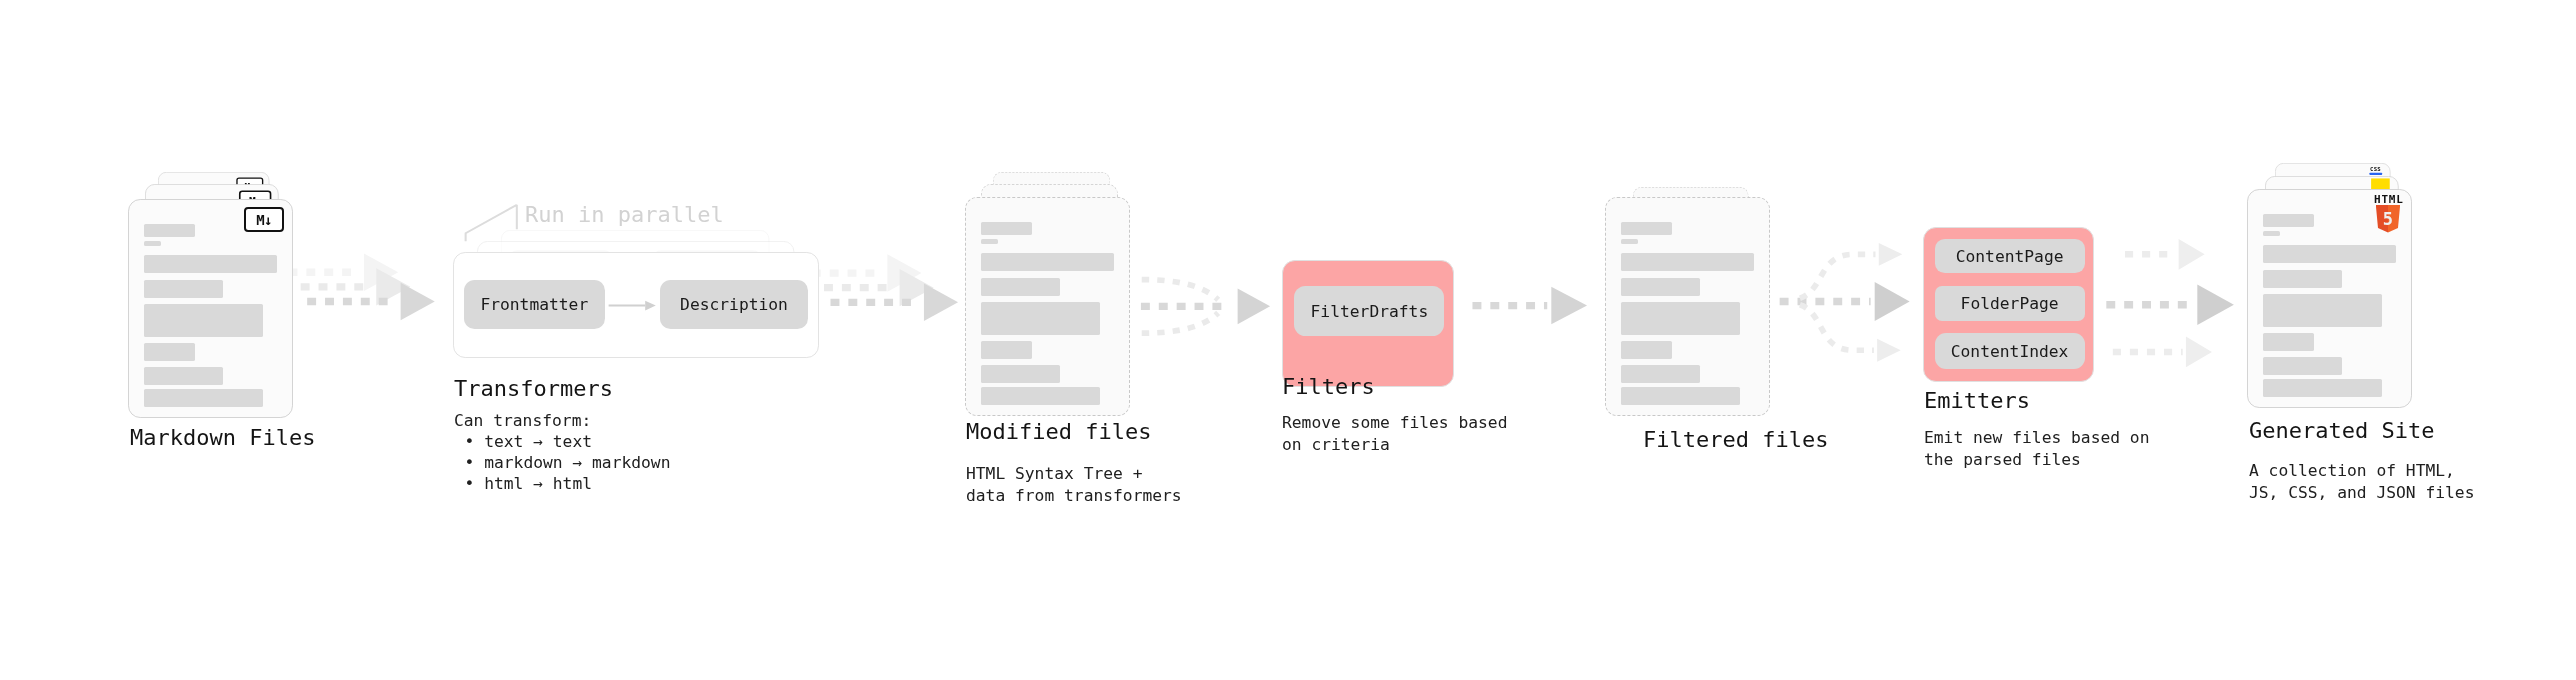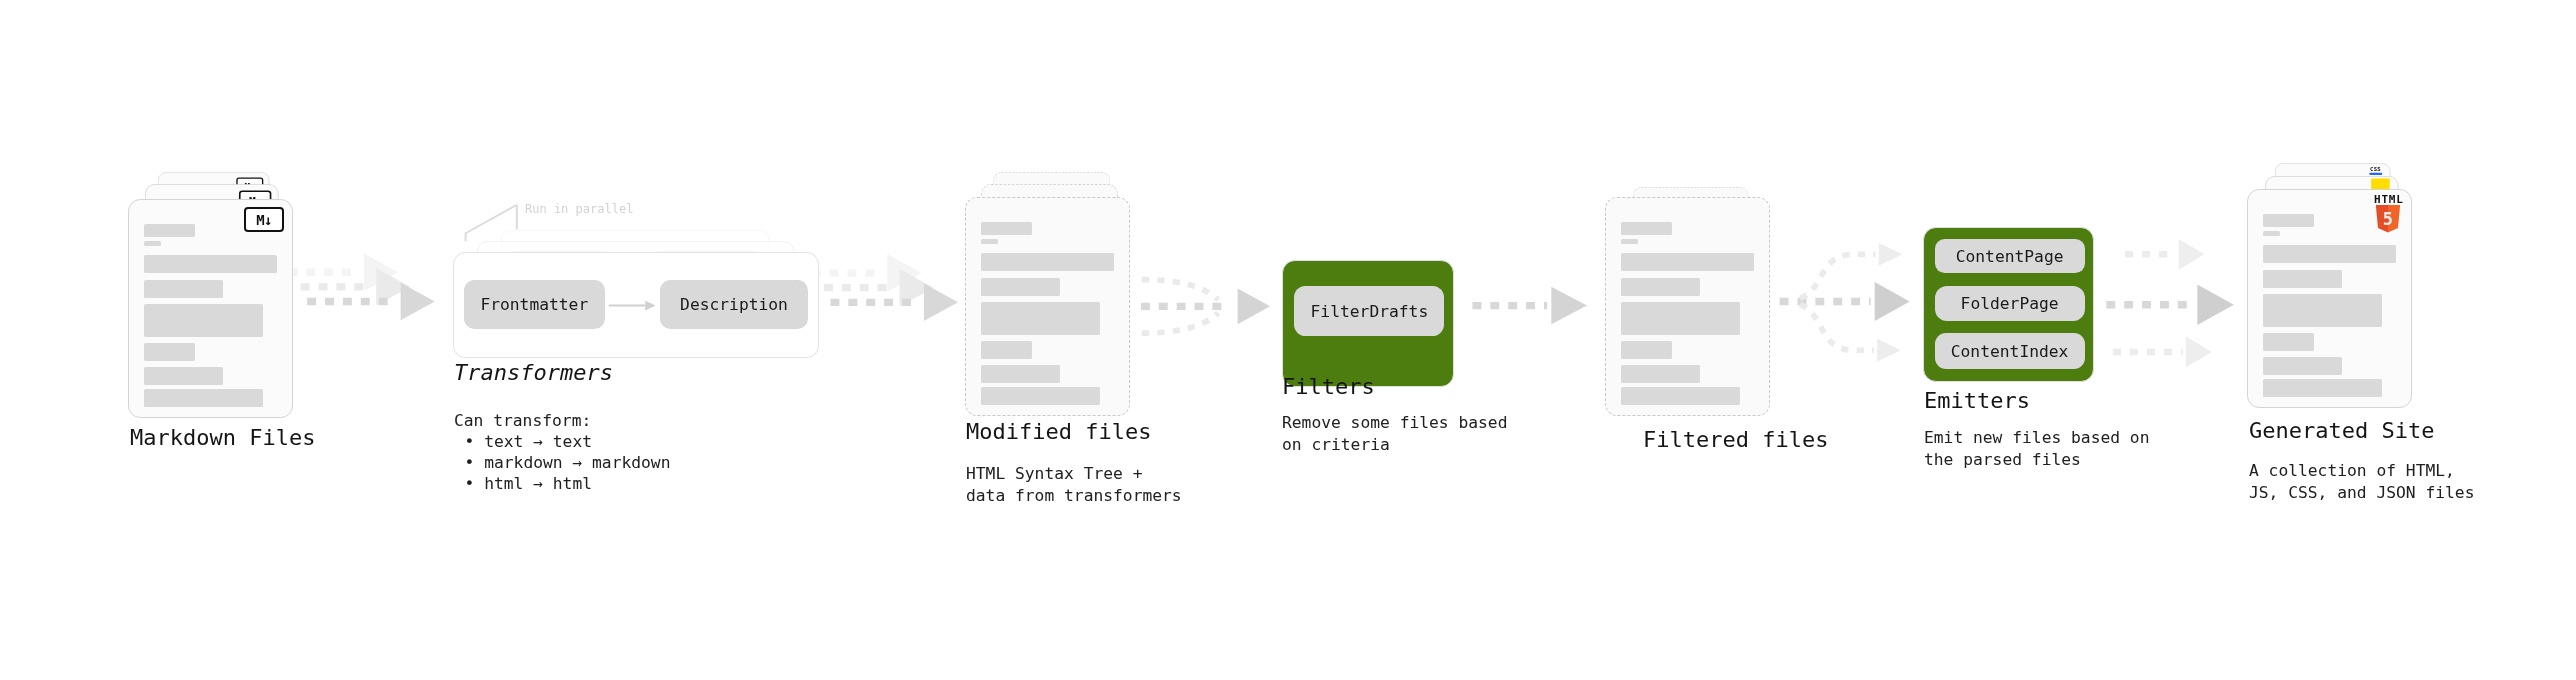--- a/index.html
+++ b/index.html
@@ -32,40 +32,40 @@
   .html5-badge .shield{width:24.4px;height:28px;margin:0.8px auto 0;
             background:linear-gradient(90deg,#e44d26 50%,#f16529 50%);
             clip-path:polygon(0 0,100% 0,91% 84%,50% 100%,9% 84%);
             color:#efefef;font-weight:bold;font-size:17px;display:flex;align-items:center;justify-content:center;}
   .js-badge{position:absolute;top:2.4px;right:9.8px;width:23px;height:23px;background:#ffdd00;}
   .css-badge{position:absolute;top:4.1px;right:11.4px;width:18px;text-align:center;}
   .css-badge .word{font-weight:bold;font-size:8.1px;color:#111;line-height:8.1px;letter-spacing:0.4px;}
   .css-badge .bar{height:3.3px;background:#2965f1;margin-top:0.8px;border-radius:0.8px;}
 
   
-  .outer-box{position:absolute;border:1.6px solid #e0e0e0;border-radius:13px;background:#4d7c0f;
+  .outer-box{position:absolute;border:1.6px solid #e0e0e0;border-radius:13px;background:#fca5a5;
              box-sizing:border-box;padding-left:32px;}
   .chip{position:absolute;background:#d9d9d9;border-radius:10.6px;color:#1a1a1a;font-size:16.3px;
         display:flex;align-items:center;justify-content:center;box-sizing:border-box;white-space:nowrap;}
 
   
   .tf-box{position:absolute;width:366px;height:106px;border:1.6px solid #e3e3e3;border-radius:12.2px;
           background:#fff;box-sizing:border-box;transform-origin:top left;}
   .tf-chip-left{left:9.8px;top:27px;width:141px;height:49px;}
   .tf-chip-right{left:206px;top:27px;width:148px;height:49px;}
   .tf-box .mini-arrow{position:absolute;left:153px;top:46px;}
   .tf-box.ghost1{opacity:.6;}
   .tf-box.ghost2{opacity:.38;}
   .tf-box.ghost1 .chip,.tf-box.ghost2 .chip{background:#d9d9d9;}
 
   
   .node-label{position:absolute;font-size:22px;line-height:28px;color:#141414;white-space:nowrap;}
   .node-desc{position:absolute;font-size:16.3px;line-height:22px;color:#202020;white-space:nowrap;}
   .node-desc .indent{padding-left:10.6px;}
-  .annotation{position:absolute;font-size:12px;color:#d2d2d2;white-space:nowrap;}
+  .annotation{position:absolute;font-size:22px;color:#d2d2d2;white-space:nowrap;}
 </style>
 </head>
 <body>
 
 <div class="canvas">
 
   <svg class="arrows" width="2576" height="681" viewBox="0 0 3170 838">
     <defs>
       <g id="arrA">
         <line x1="0" y1="0" x2="108" y2="0" stroke="currentColor" stroke-width="9" stroke-dasharray="11 11"></line>
@@ -188,21 +188,21 @@
     </div>
     <div class="tf-box" style="left:453px;top:252px;">
       <div class="chip tf-chip-left">Frontmatter</div>
       <div class="chip tf-chip-right">Description</div>
       <svg class="mini-arrow" width="52" height="13" viewBox="0 0 64 16">
           <line x1="2" y1="8" x2="47" y2="8" stroke="#d0d0d0" stroke-width="2.5"></line>
           <polygon points="47,2 60,8 47,14" fill="#d0d0d0"></polygon>
         </svg>
     </div>
 
-    <div class="node-label" style="left:454px;top:359px;font-style:italic;">Transformers</div>
+    <div class="node-label" style="left:454px;top:375px;">Transformers</div>
     <div class="node-desc" style="left:454px;top:410px;line-height:21px;">
       <div>Can transform:</div>
       <div class="indent">• text → text</div>
       <div class="indent">• markdown → markdown</div>
       <div class="indent">• html → html</div>
     </div>
   </div>
 
   <div>
     <div class="doc-card dashed" style="left:993px;top:172px;transform:scale(.71);">
@@ -283,21 +283,21 @@
           <span class="b7"></span>
           <span class="b8"></span>
         </div>
     </div>
     <div class="node-label" style="left:1607px;top:426px;margin-left:36px;">Filtered files</div>
   </div>
 
   <div>
     <div class="outer-box" style="left:1923px;top:227px;width:171px;height:155px;">
       <div class="chip" style="left:10.6px;top:11.4px;width:150px;height:34px;border-radius:9.8px;">ContentPage</div>
-      <div class="chip" style="left:10.6px;top:58px;width:150px;height:35px;border-radius:12px;">FolderPage</div>
+      <div class="chip" style="left:10.6px;top:58px;width:150px;height:35px;border-radius:7px;">FolderPage</div>
       <div class="chip" style="left:10.6px;top:105px;width:150px;height:36px;border-radius:11px;">ContentIndex</div>
     </div>
     <div class="node-label" style="left:1924px;top:387px;">Emitters</div>
     <div class="node-desc" style="left:1924px;top:427px;">
       <div>Emit new files based on</div>
       <div>the parsed files</div>
     </div>
   </div>
 
   <div>

